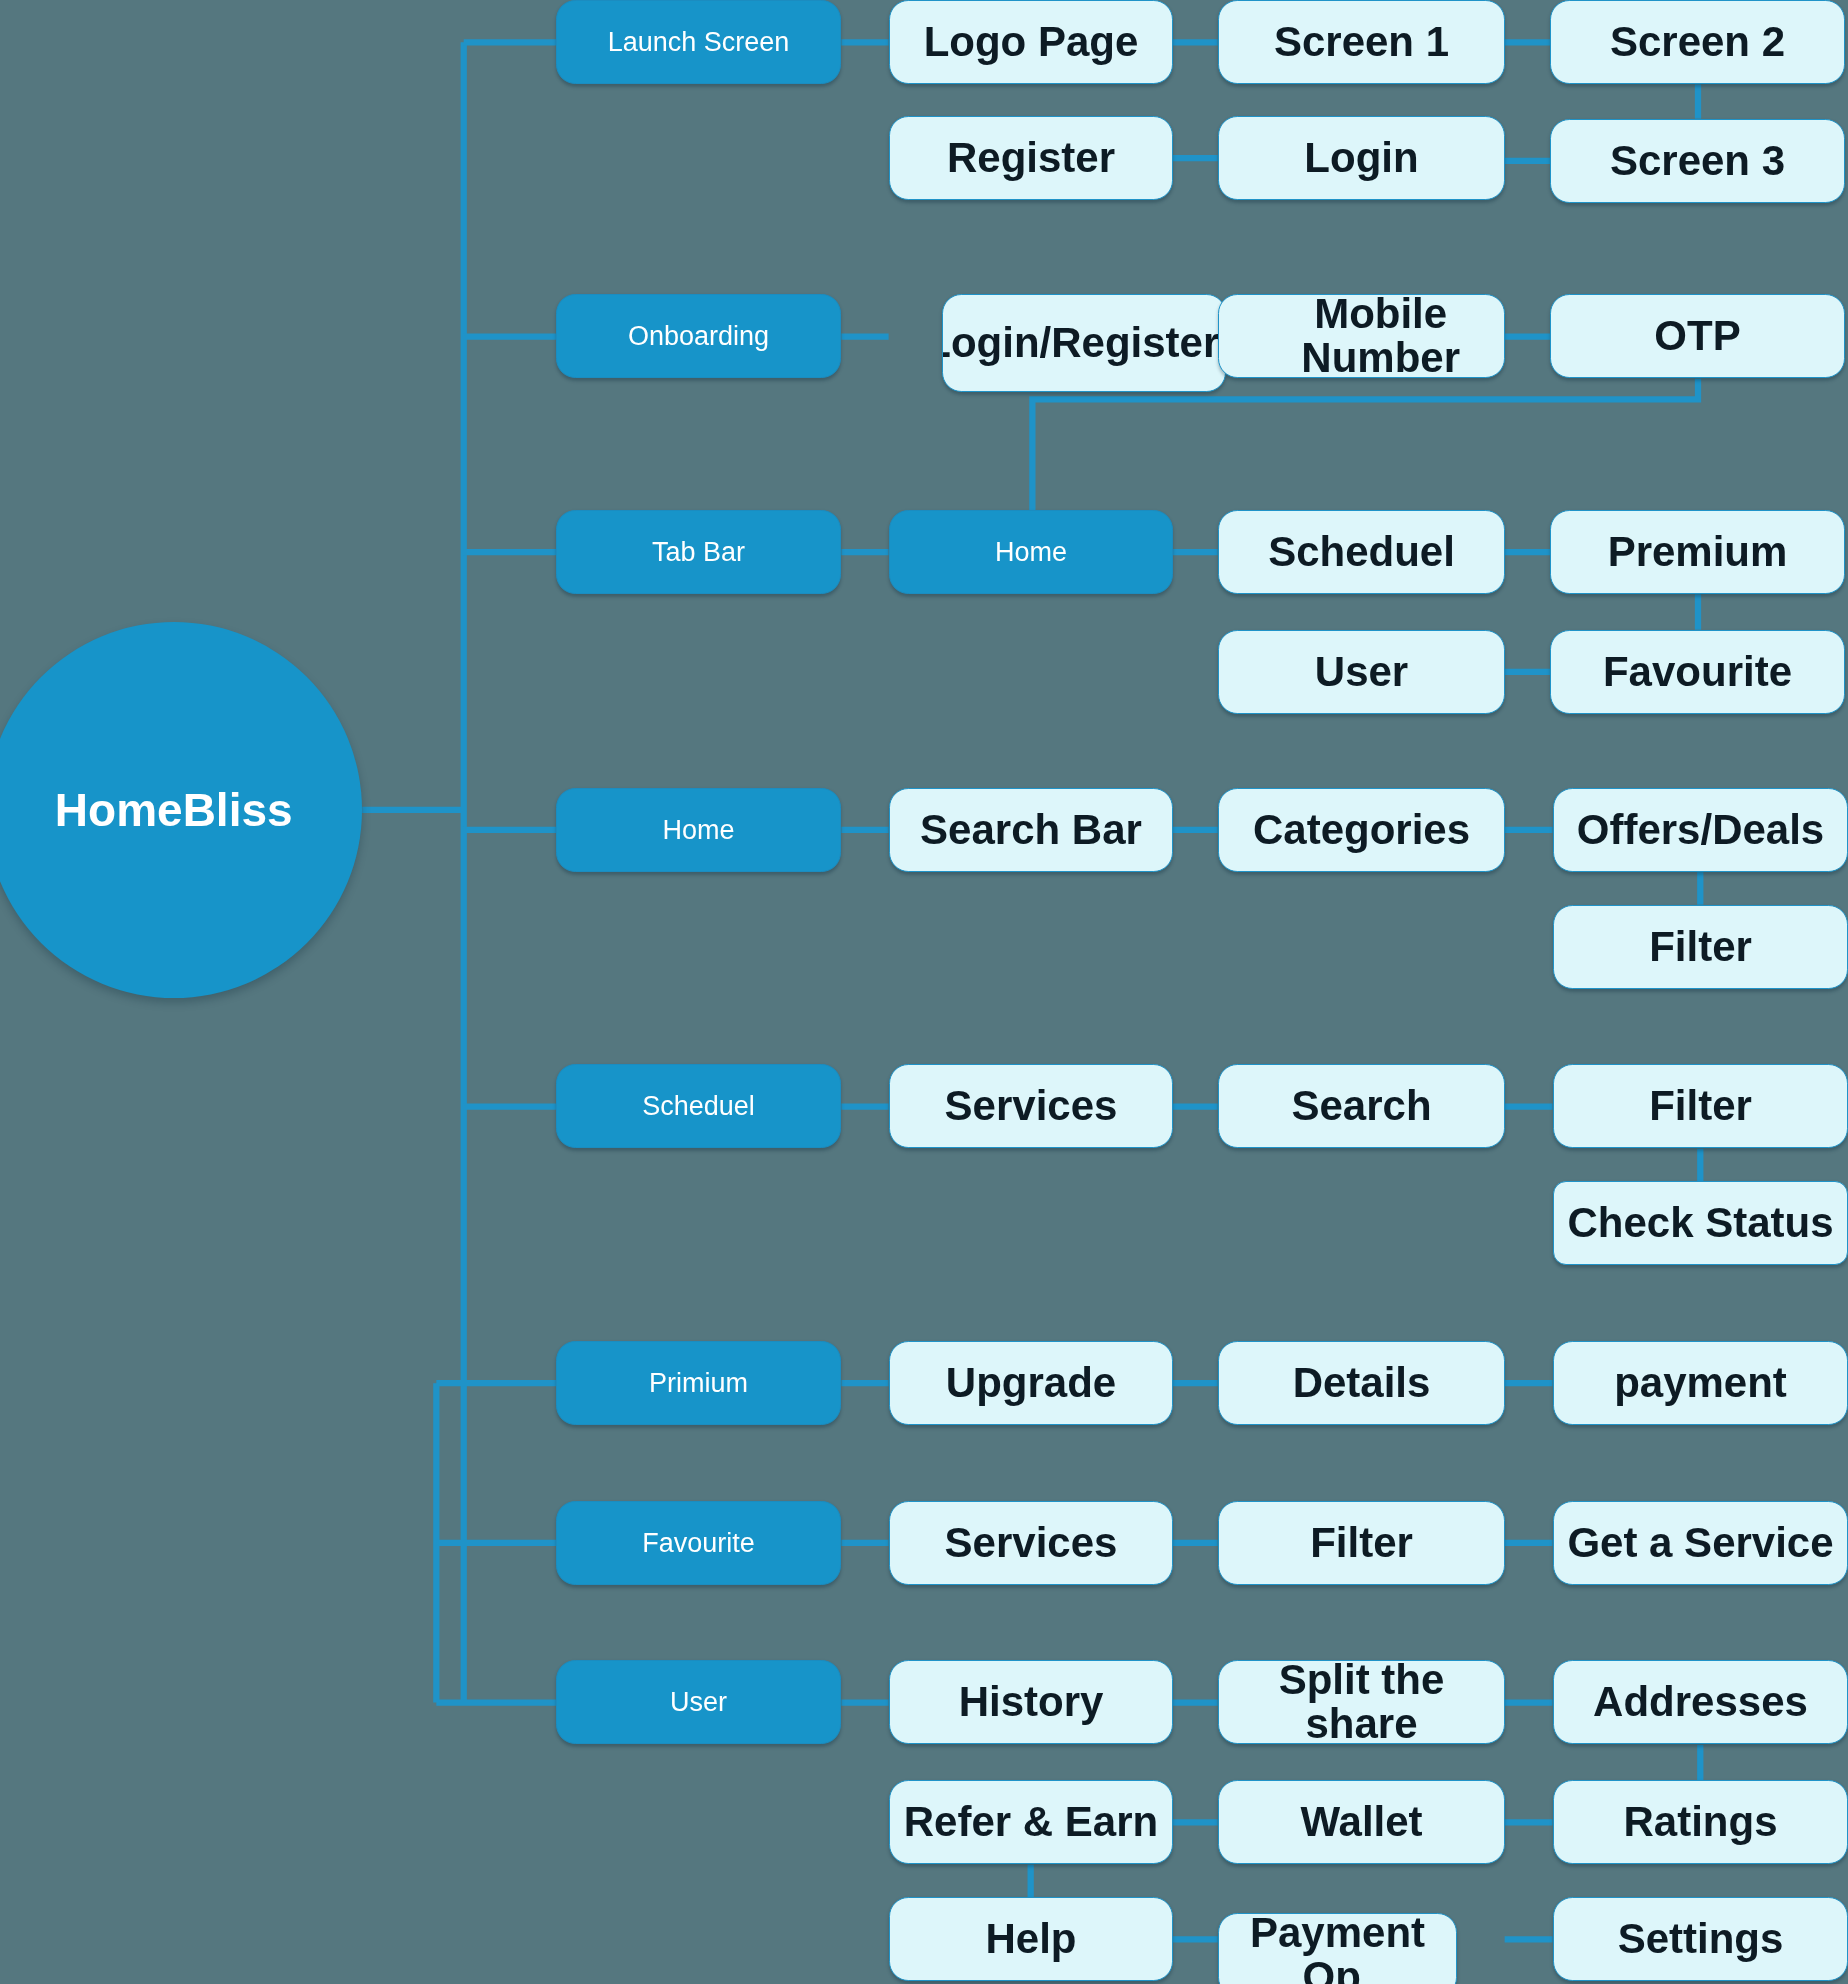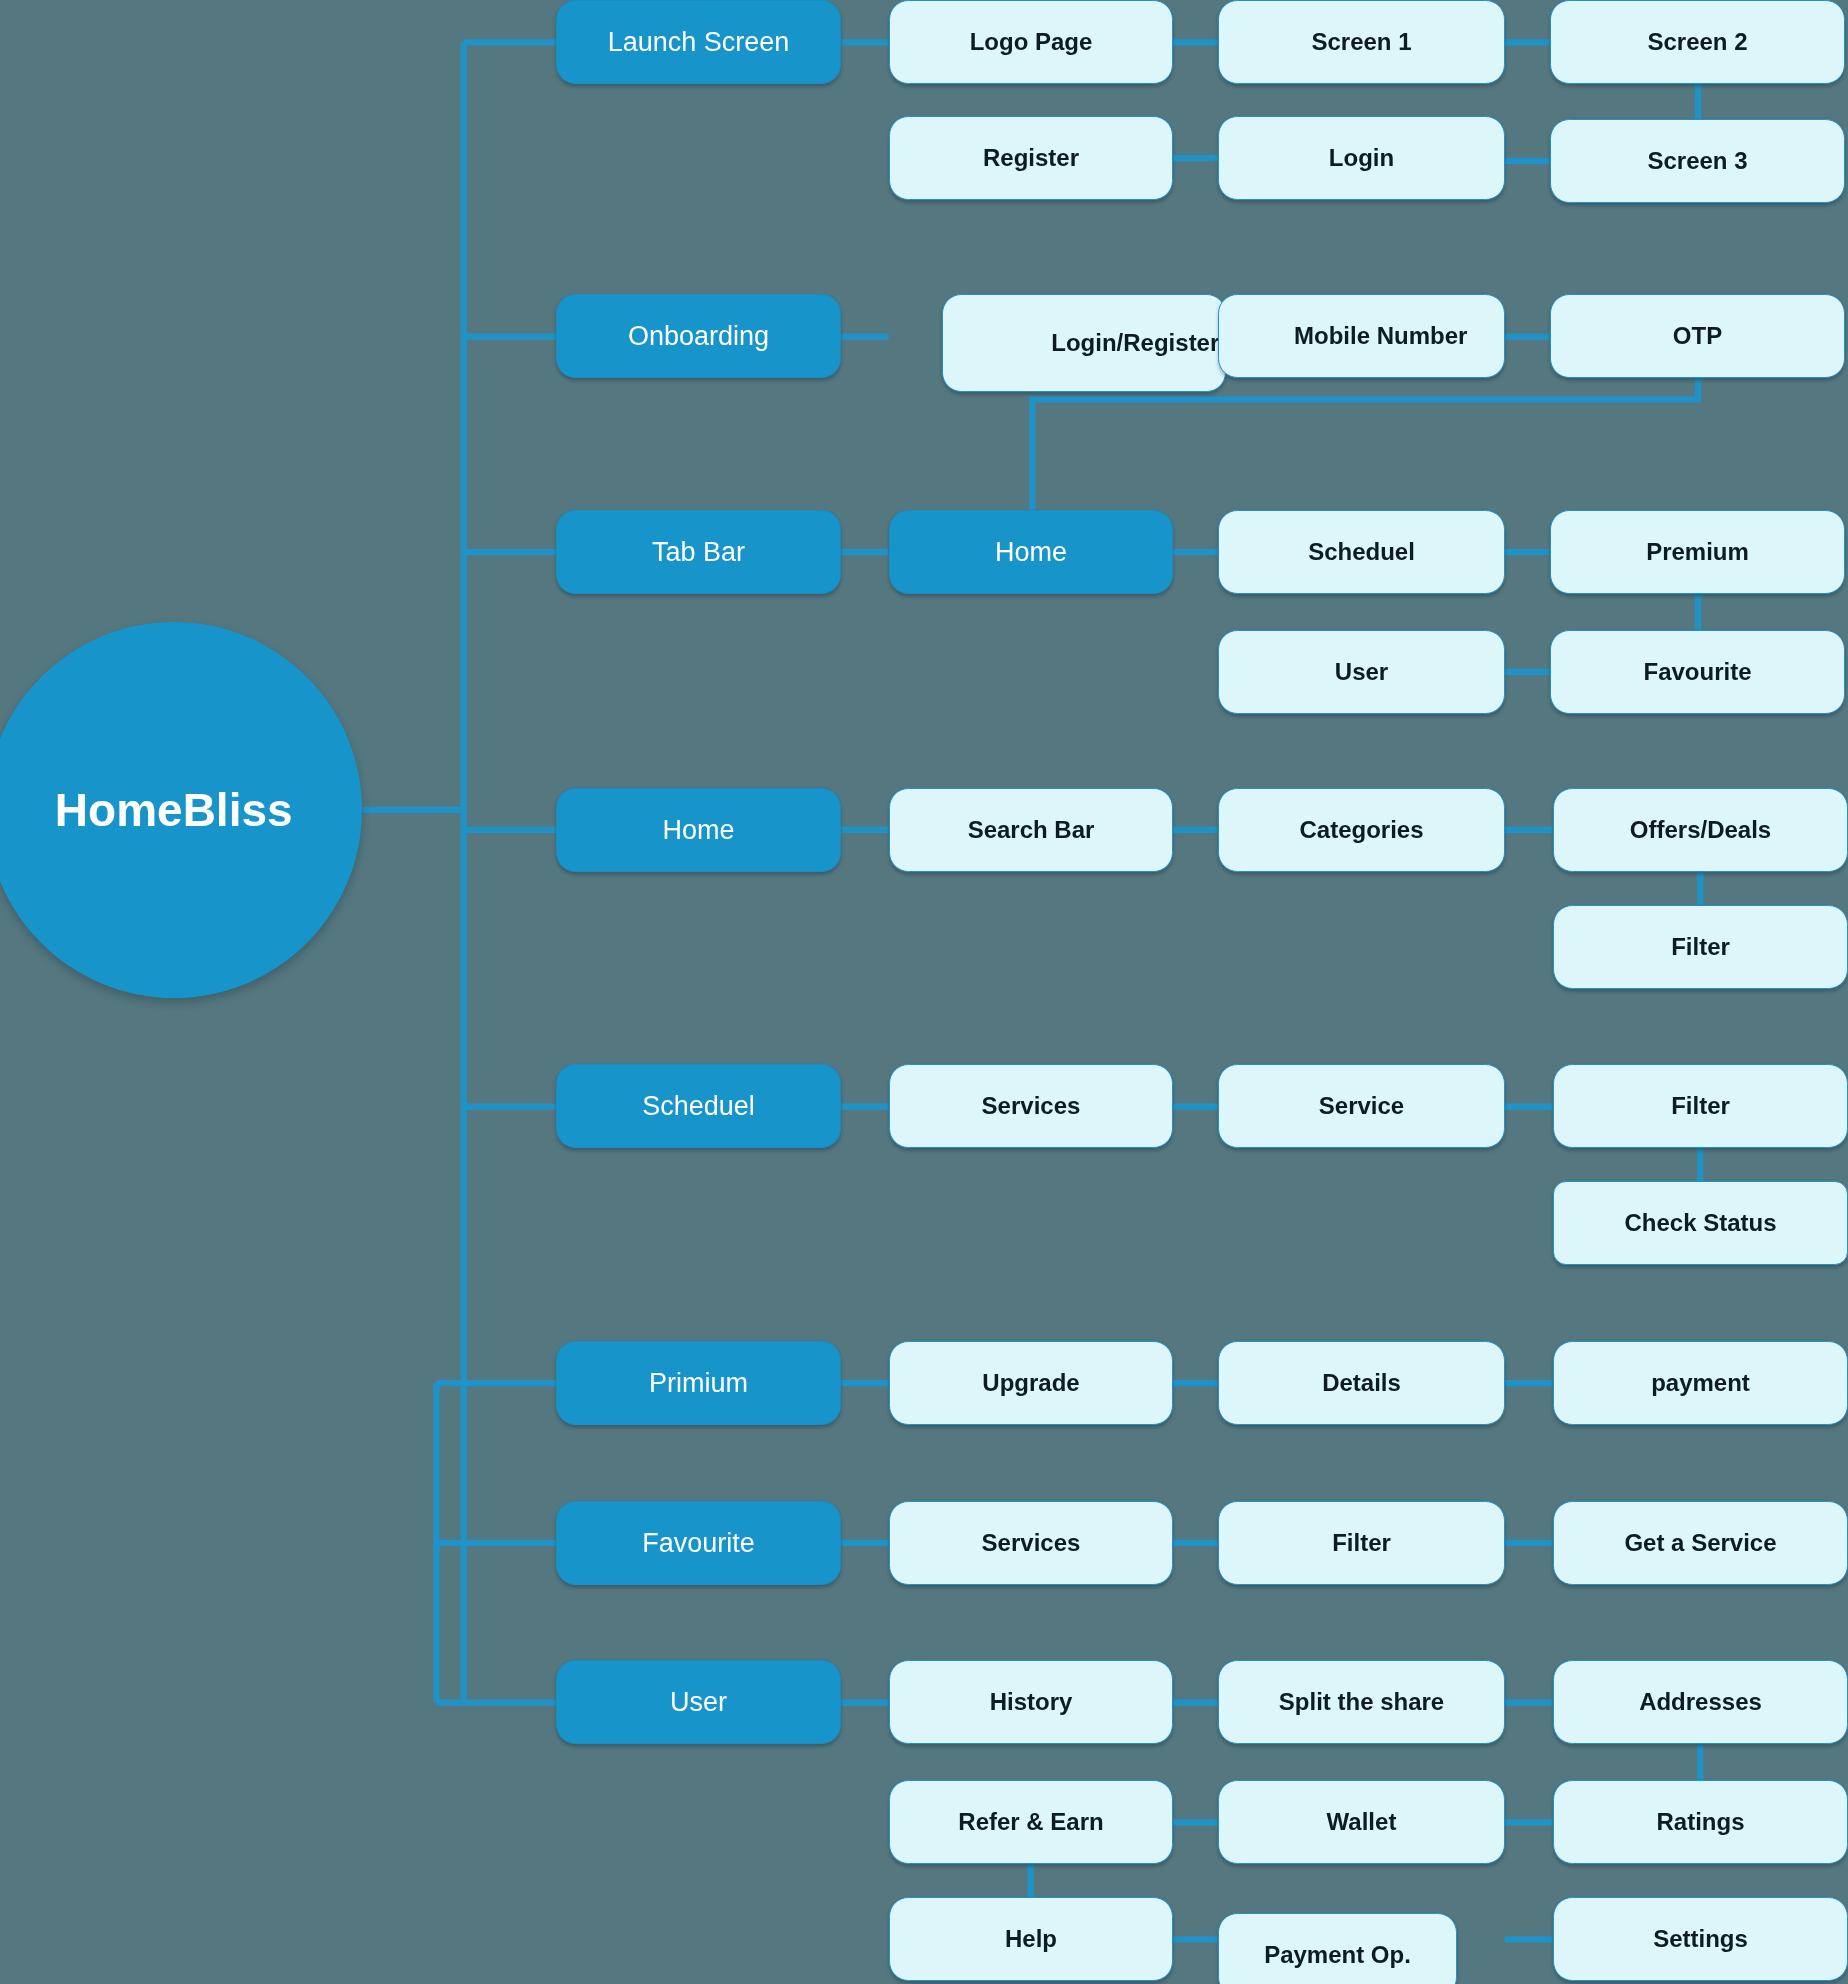--- a/index.html
+++ b/index.html
@@ -18,21 +18,21 @@
     display:flex;align-items:center;justify-content:center;
     border-radius:19.4px;
     border:1.7px solid #1f8fc4;
     text-align:center;
     line-height:1.05;
     padding:0 5.7px;
     overflow:hidden;
     box-shadow:0 2.9px 3.4px rgba(10,40,55,.30);
   }
   .node.parent{background:#1794c9;color:#ffffff;font-weight:400;font-size:27px;border-color:#1b8cc0;}
-  .node.child{background:#ddf6fa;color:#0d1b24;font-weight:700;font-size:24px;border-color:#1f93c8;}
+  .node.child{background:#ddf6fa;color:#0d1b24;font-weight:700;font-size:42px;border-color:#1f93c8;}
   .node.root{
     border-radius:50%;
     background:#1794c9;color:#ffffff;
     font-weight:700;font-size:46px;border:none;
     box-shadow:0 4.6px 8px rgba(10,40,55,.28);
   }
 </style>
 </head>
 <body>
 
@@ -175,21 +175,21 @@
       <div class="node child" style="left: 1553px; top: 905px; width: 295px; height: 84px;">
         <span>Filter</span>
       </div>
       <div class="node parent" style="left: 556px; top: 1064px; width: 285px; height: 84px;">
         <span>Scheduel</span>
       </div>
       <div class="node child" style="left: 889px; top: 1064px; width: 284px; height: 84px;">
         <span>Services</span>
       </div>
       <div class="node child" style="left: 1218px; top: 1064px; width: 287px; height: 84px;">
-        <span>Service</span>
+        <span>Search</span>
       </div>
       <div class="node child" style="left: 1553px; top: 1064px; width: 295px; height: 84px;">
         <span>Filter</span>
       </div>
       <div class="node child" style="left: 1553px; top: 1181px; width: 295px; height: 84px; border-radius: 13px;">
         <span>Check Status</span>
       </div>
       <div class="node parent" style="left: 556px; top: 1341px; width: 285px; height: 84px;">
         <span>Primium</span>
       </div>

